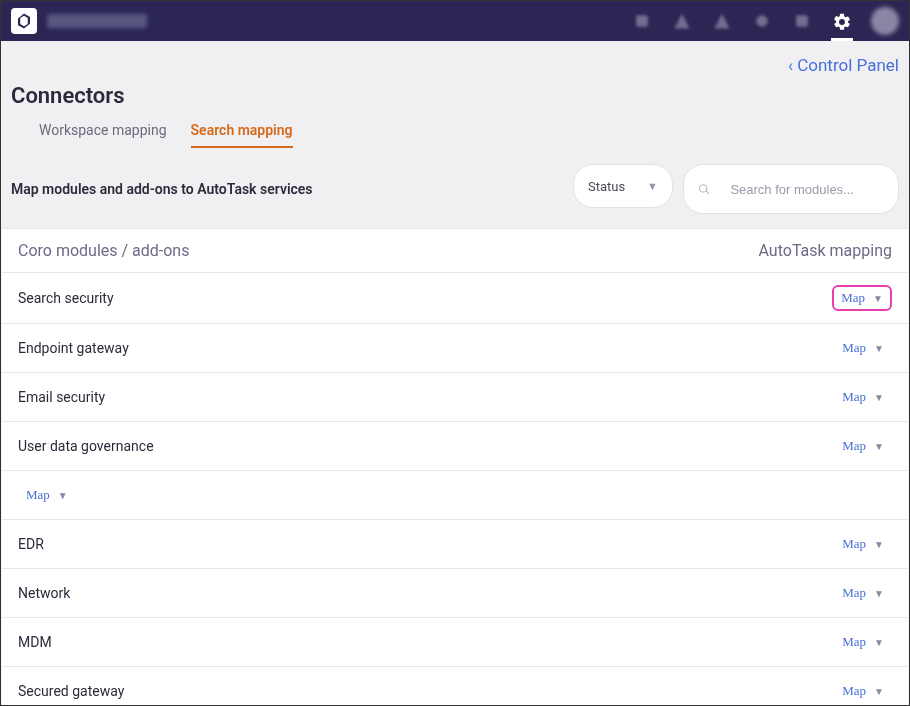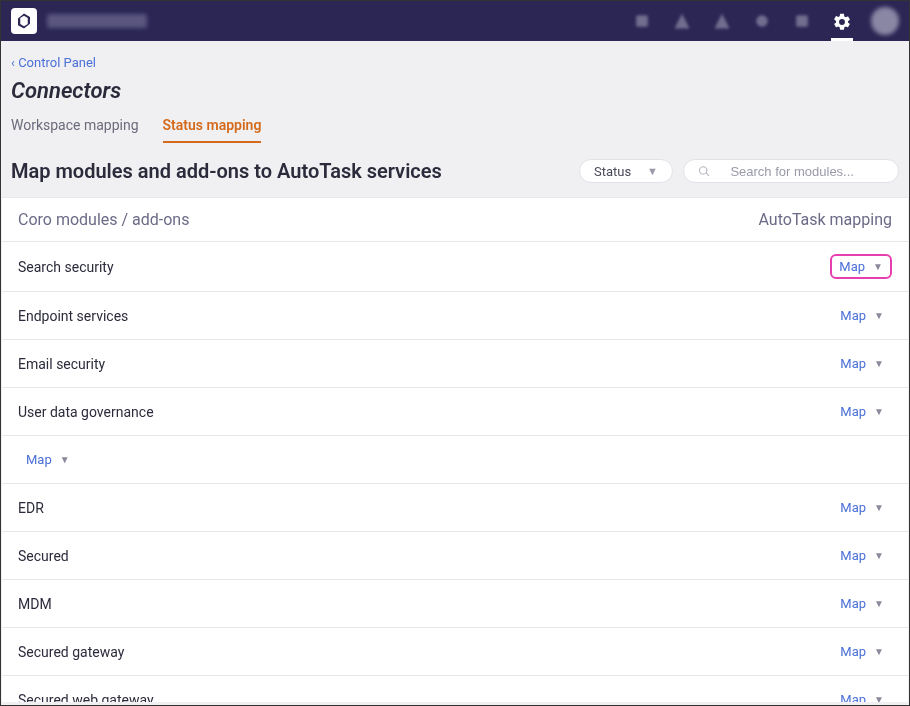--- a/index.html
+++ b/index.html
@@ -69,86 +69,87 @@
   .avatar-blur {
     width: 28px;
     height: 28px;
     background: #8a87a5;
     border-radius: 50%;
     filter: blur(2px);
   }
   
   .breadcrumb {
     padding: 14px 10px 8px 10px;
-    font-size: 13px;
+    font-size: 17px;
     color: #4a6fd8;
+    text-align: right;
   }
   .breadcrumb a { color: #4a6fd8; text-decoration: none; }
   
   .page-title {
     padding: 0 10px 14px 10px;
     font-size: 22px;
     font-weight: 600;
     color: #2a2a3a;
-    font-style: italic;
   }
   
   .tabs {
     display: flex;
     gap: 24px;
     padding: 0 10px;
     border-bottom: none;
     margin-bottom: 16px;
+    margin-left: 28px;
   }
   .tab {
     font-size: 14px;
     color: #6b6b7b;
     padding-bottom: 8px;
     cursor: pointer;
   }
   .tab.active {
     color: #d46a1a;
     font-weight: 600;
     border-bottom: 2px solid #d46a1a;
   }
   
   .toolbar {
     display: flex;
     align-items: center;
     justify-content: space-between;
     padding: 0 10px 14px 10px;
   }
   .toolbar-label {
-    font-size: 20px;
+    font-size: 14px;
     font-weight: 600;
     color: #2b2b3b;
   }
   .toolbar-controls {
     display: flex;
     gap: 10px;
   }
   .status-select {
     background: #fff;
     border: 1px solid #e1e1e8;
     border-radius: 20px;
-    height: 24px;
+    height: 44px;
     padding: 0 14px;
     display: flex;
     align-items: center;
     font-size: 13px;
     color: #4a4a5a;
-    gap: 16px;
+    gap: 22px;
     cursor: pointer;
   }
   .status-select .caret { color: #9a9aaa; font-size: 11px; }
   .search-box {
     background: #fff;
     border: 1px solid #e1e1e8;
     border-radius: 20px;
-    height: 24px;
+    height: 50px;
     padding: 0 14px;
     display: flex;
     align-items: center;
     gap: 20px;
     width: 216px;
   }
   .search-box svg { width: 15px; height: 15px; fill: #b4b4c0; }
   .search-box input {
     border: none;
     outline: none;
@@ -188,20 +189,21 @@
   }
   .map-btn {
     display: flex;
     align-items: center;
     gap: 8px;
     color: #4a6fd8;
     font-size: 13px;
     cursor: pointer;
     padding: 4px 8px;
     border-radius: 6px;
+    font-family: Liberation Serif, serif;
   }
   .map-btn.highlighted {
     border: 2px solid #e83fb0;
     border-radius: 6px;
     padding: 3px 7px;
   }
   .map-btn .caret {
     color: #8a8a9c;
     font-size: 10px;
   }
@@ -254,21 +256,21 @@
 </div>
 
 <div class="breadcrumb">
   <span>‹ </span><a href="#">Control Panel</a>
 </div>
 
 <div class="page-title">Connectors</div>
 
 <div class="tabs">
   <div class="tab">Workspace mapping</div>
-  <div class="tab active">Status mapping</div>
+  <div class="tab active">Search mapping</div>
 </div>
 
 <div class="toolbar">
   <div class="toolbar-label">Map modules and add-ons to AutoTask services</div>
   <div class="toolbar-controls">
     <div class="status-select">
       <span>Status</span>
       <span class="caret">▼</span>
     </div>
     <div class="search-box">
@@ -287,21 +289,21 @@
   </div>
   <div id="rows-container">
       <div class="row">
         <span>Search security</span>
         <div class="map-btn highlighted">
           <span>Map</span>
           <span class="caret">▼</span>
         </div>
       </div>
       <div class="row">
-        <span>Endpoint services</span>
+        <span>Endpoint gateway</span>
         <div class="map-btn">
           <span>Map</span>
           <span class="caret">▼</span>
         </div>
       </div>
       <div class="row">
         <span>Email security</span>
         <div class="map-btn">
           <span>Map</span>
           <span class="caret">▼</span>
@@ -321,21 +323,21 @@
         </div>
       </div>
       <div class="row">
         <span>EDR</span>
         <div class="map-btn">
           <span>Map</span>
           <span class="caret">▼</span>
         </div>
       </div>
       <div class="row">
-        <span>Secured</span>
+        <span>Network</span>
         <div class="map-btn">
           <span>Map</span>
           <span class="caret">▼</span>
         </div>
       </div>
       <div class="row">
         <span>MDM</span>
         <div class="map-btn">
           <span>Map</span>
           <span class="caret">▼</span>

